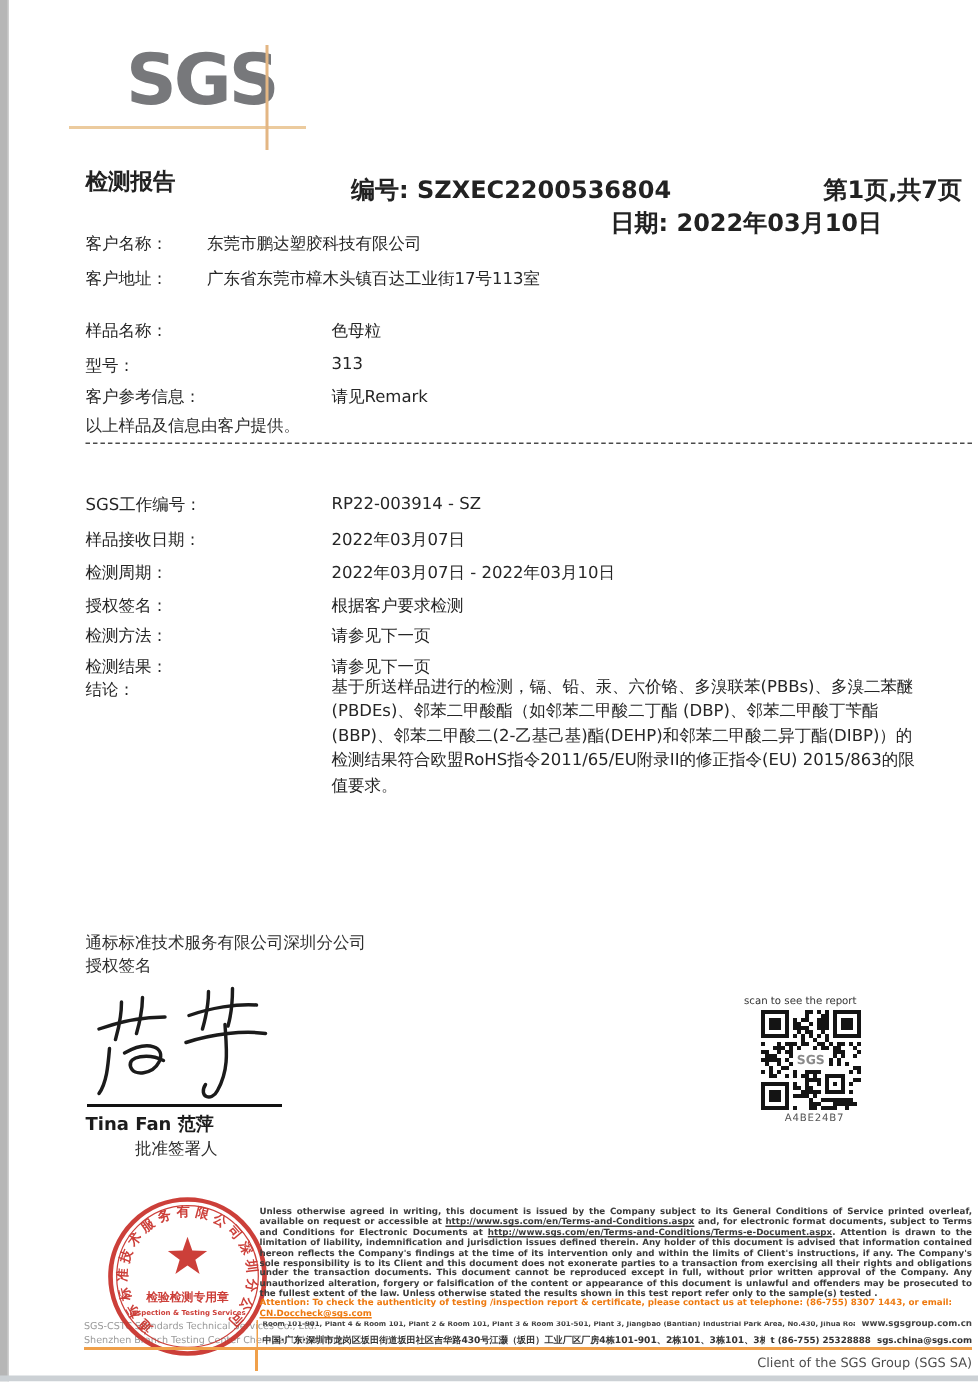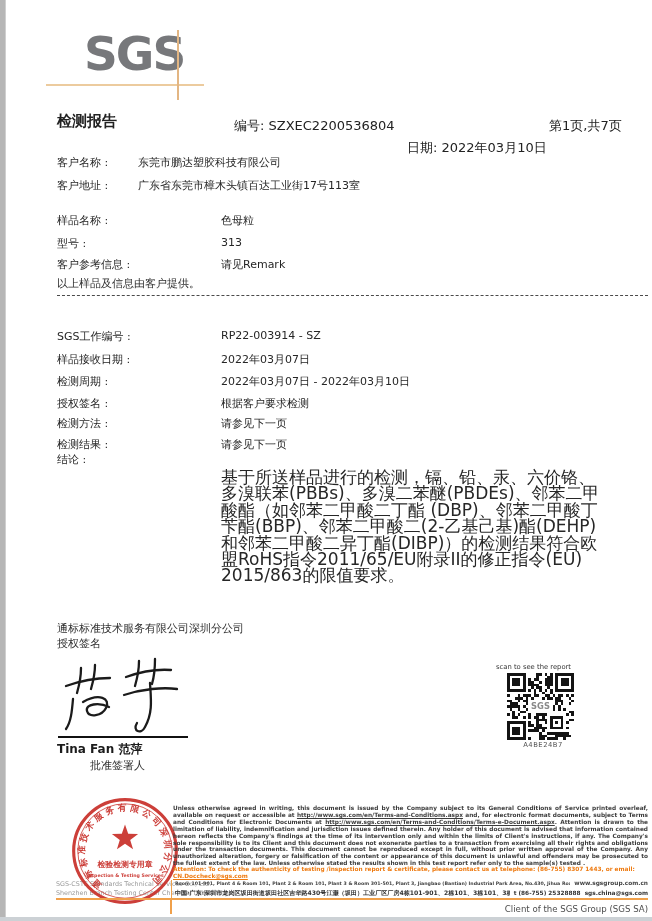--- a/index.html
+++ b/index.html
@@ -9,35 +9,35 @@
   .page-edge-left{left:0;top:0;width:5px;height:921px;background:#b6b6b6;border-right:1px solid #cfcfcf;}
   .page-edge-bottom{left:0;top:917px;width:652px;height:4px;background:#ccd1d5;}
 
   
   .logo-text{left:84px;top:30px;font-size:47px;font-weight:bold;color:#77787b;letter-spacing:-2px;line-height:1;}
   .logo-hline{left:46px;top:84px;width:158px;height:2px;background:#eccb9e;}
   .logo-vline{left:177px;top:30px;width:2px;height:70px;background:#e3b683;}
 
   
   .doc-title{left:57px;top:112px;font-size:15px;font-weight:bold;color:#222;}
-  .hdr{font-size:13px;color:#222;}
+  .hdr{font-size:16px;color:#222;font-weight:bold;}
   .hdr-no{left:234px;top:117px;}
   .hdr-date{left:407px;top:117px;margin-top:22px;}
   .hdr-page{left:549px;top:117px;}
 
   
   .row{font-size:11px;color:#262626;white-space:nowrap;}
   .row .lbl{position:absolute;left:57px;text-align:center;}
   .row .val{position:absolute;}
   .val-c{left:138px;}
   .val-s{left:221px;}
   .note{left:57px;font-size:11px;}
   .dashed-sep{left:57px;top:295px;width:591px;height:0;border-top:1.3px dashed #4a4a4a;}
 
-  .conclusion-text{left:221px;top:450px;width:390px;font-size:17px;line-height:16.4px;color:#262626;text-align:left;margin-top:19px;}
+  .conclusion-text{left:221px;top:450px;width:390px;font-size:11px;line-height:16.4px;color:#262626;text-align:left;}
 
   
   .sig-company{left:57px;top:621px;font-size:11px;}
   .sig-auth{left:57px;top:636px;font-size:11px;}
   .sig-svg{left:58px;top:656px;width:150px;height:80px;}
   .sig-line{left:58px;top:736px;width:130px;height:1.6px;background:#111;}
   .sig-name{left:57px;top:741px;font-size:12px;font-weight:bold;color:#1c1c1c;}
   .sig-role{left:57px;top:758px;font-size:11px;margin-left:33px;}
 
   

